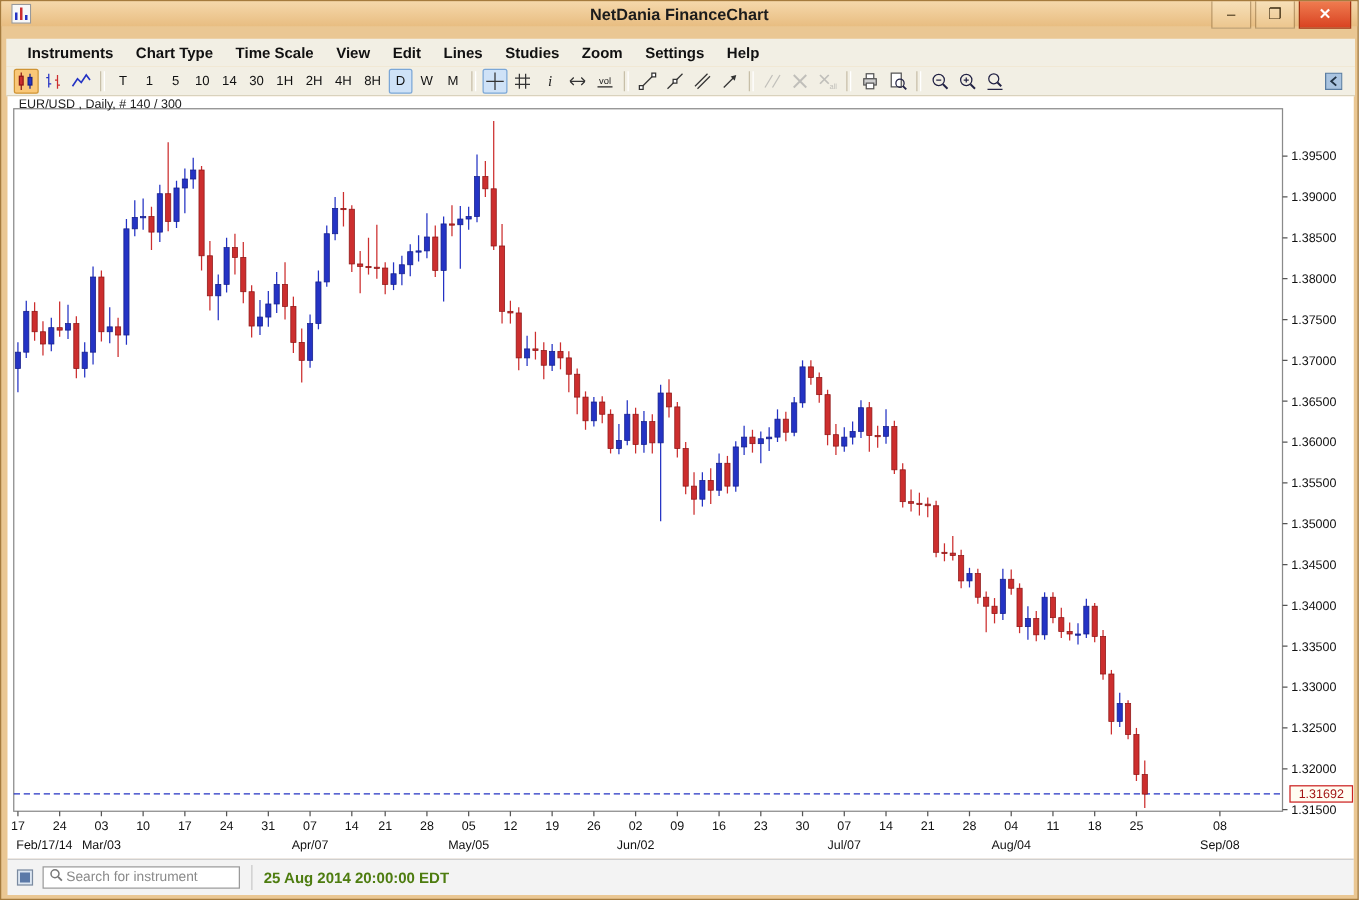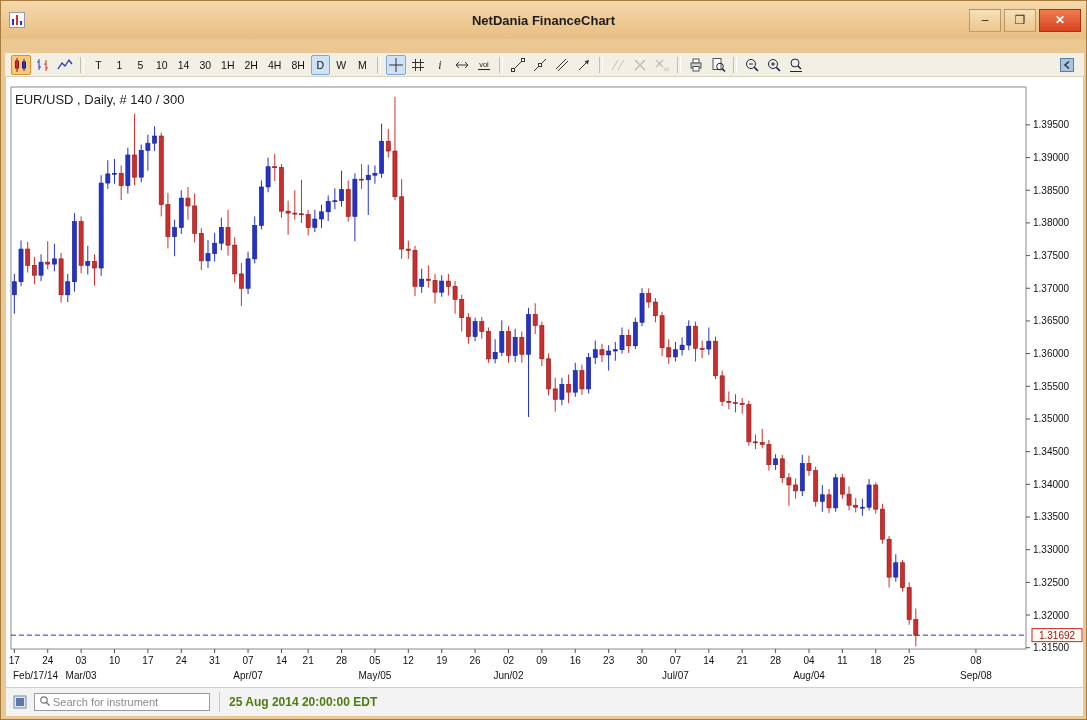--- a/index.html
+++ b/index.html
@@ -1,20 +1,20 @@
 <!DOCTYPE html>
 <html><head>
 <meta charset="utf-8">
 <style>
   html,body { margin:0; padding:0; }
   body { font-family:"Liberation Sans", sans-serif; background:#6b6b6b; }
   .window { position:relative; width:1087px; height:720px; background:#eac793; overflow:hidden; border:1px solid #a57b3e; box-sizing:border-box; }
 
   
-  .titlebar { position:absolute; left:0; top:0; width:100%; height:38px;
+  .titlebar { position:absolute; left:0; top:0; width:100%; height:20px;
     background:linear-gradient(#f5d8ab,#e8bd81); display:flex; align-items:center;gap:16px; }
   .app-icon { margin-left:8px; width:16px; height:16px; display:inline-flex; z-index:2; }
   .title { position:absolute; left:0; right:0; text-align:center; font-size:13px; font-weight:bold; color:#1c1c1c; }
   .winbtns { margin-left:auto; margin-right:5px; display:flex; z-index:2; }
   .winbtn { width:30px; height:21px; display:flex; align-items:center; justify-content:center;
     font-size:12px; color:#3a2a10; border:1px solid rgba(120,80,30,.45);
     background:linear-gradient(#f7e0b9,#ecc68e); margin-left:3px; cursor:default; }
   .winbtn.close { background:linear-gradient(#ef7c50,#d94322); color:#fff; width:40px; font-weight:bold; border-color:#a33414; }
 
   
@@ -30,30 +30,30 @@
   .tbtn svg { display:block; }
   .tbtn.text { padding:0 3px; min-width:11px; }
   .tbtn.active { background:#cfe2f7; border-color:#7ba7d7; }
   .tbtn.active-orange { background:#fac878; border-color:#cf9434; }
   .tbtn.disabled { opacity:.55; }
   .tsep { width:2px; height:16px; border-left:1px solid #c7bfa8; border-right:1px solid #ffffff; margin:0 4px; }
   .right-icon { margin-left:auto; margin-right:7px; }
 
   
   .chart-wrap { position:absolute; left:5px; top:76px; width:1077px; height:610px; background:#ffffff; }
-  .chart-label { position:absolute; left:9px; top:15px; font-size:13px; color:#222; z-index:2; }
+  .chart-label { position:absolute; left:9px; top:1px; font-size:10px; color:#222; z-index:2; }
   #chart-svg { position:absolute; left:0; top:0; display:block; }
   #chart-svg text { font-family:"Liberation Sans", sans-serif; }
 
   
   .statusbar { position:absolute; left:5px; top:686px; width:1077px; height:28px; background:#f3f3f3;
     border-top:1px solid #cfcfcf; display:flex; align-items:center; }
   .status-icon { margin-left:7px; width:14px; height:14px; display:inline-flex; }
   .searchbox { display:inline-flex; align-items:center; background:#fff; border:1px solid #9a9a9a;
-    height:18px; width:176px; margin-left:7px; padding:0 4px; box-sizing:border-box; }
+    height:18px; width:158px; margin-left:7px; padding:0 4px; box-sizing:border-box; }
   .searchbox input { border:none; outline:none; font-size:11px; width:100%; font-family:inherit; color:#333; background:transparent; }
   .searchbox input::placeholder { color:#8a8a8a; }
   .divider { width:1px; height:20px; background:#c9c9c9; margin:0 9px; }
   .timestamp { font-size:12px; font-weight:bold; color:#4d7c0f; }
 </style>
 </head>
 <body>
 
 <div class="window">
 
@@ -67,20 +67,32 @@
         </svg>
     </span>
     <span class="title">NetDania FinanceChart</span>
     <span class="winbtns">
       <span class="winbtn">–</span>
       <span class="winbtn">❐</span>
       <span class="winbtn close">✕</span>
     </span>
   </div>
 
+  <div class="menubar">
+      <span class="menu-item">Instruments</span>
+      <span class="menu-item">Chart Type</span>
+      <span class="menu-item">Time Scale</span>
+      <span class="menu-item">View</span>
+      <span class="menu-item">Edit</span>
+      <span class="menu-item">Lines</span>
+      <span class="menu-item">Studies</span>
+      <span class="menu-item">Zoom</span>
+      <span class="menu-item">Settings</span>
+      <span class="menu-item">Help</span>
+    </div>
 
   <div class="toolbar">
       <span class="tbtn active-orange">
         <span class="ticon">
           <svg width="16" height="16" viewBox="0 0 16 16">
             <line x1="4" y1="1" x2="4" y2="15" stroke="#8d1717"></line>
             <rect x="2.5" y="4" width="3" height="7" fill="#cc2e2e" stroke="#8d1717"></rect>
             <line x1="11" y1="2" x2="11" y2="14" stroke="#161f8a"></line>
             <rect x="9.5" y="5" width="3" height="6" fill="#2433c4" stroke="#161f8a"></rect>
           </svg>

